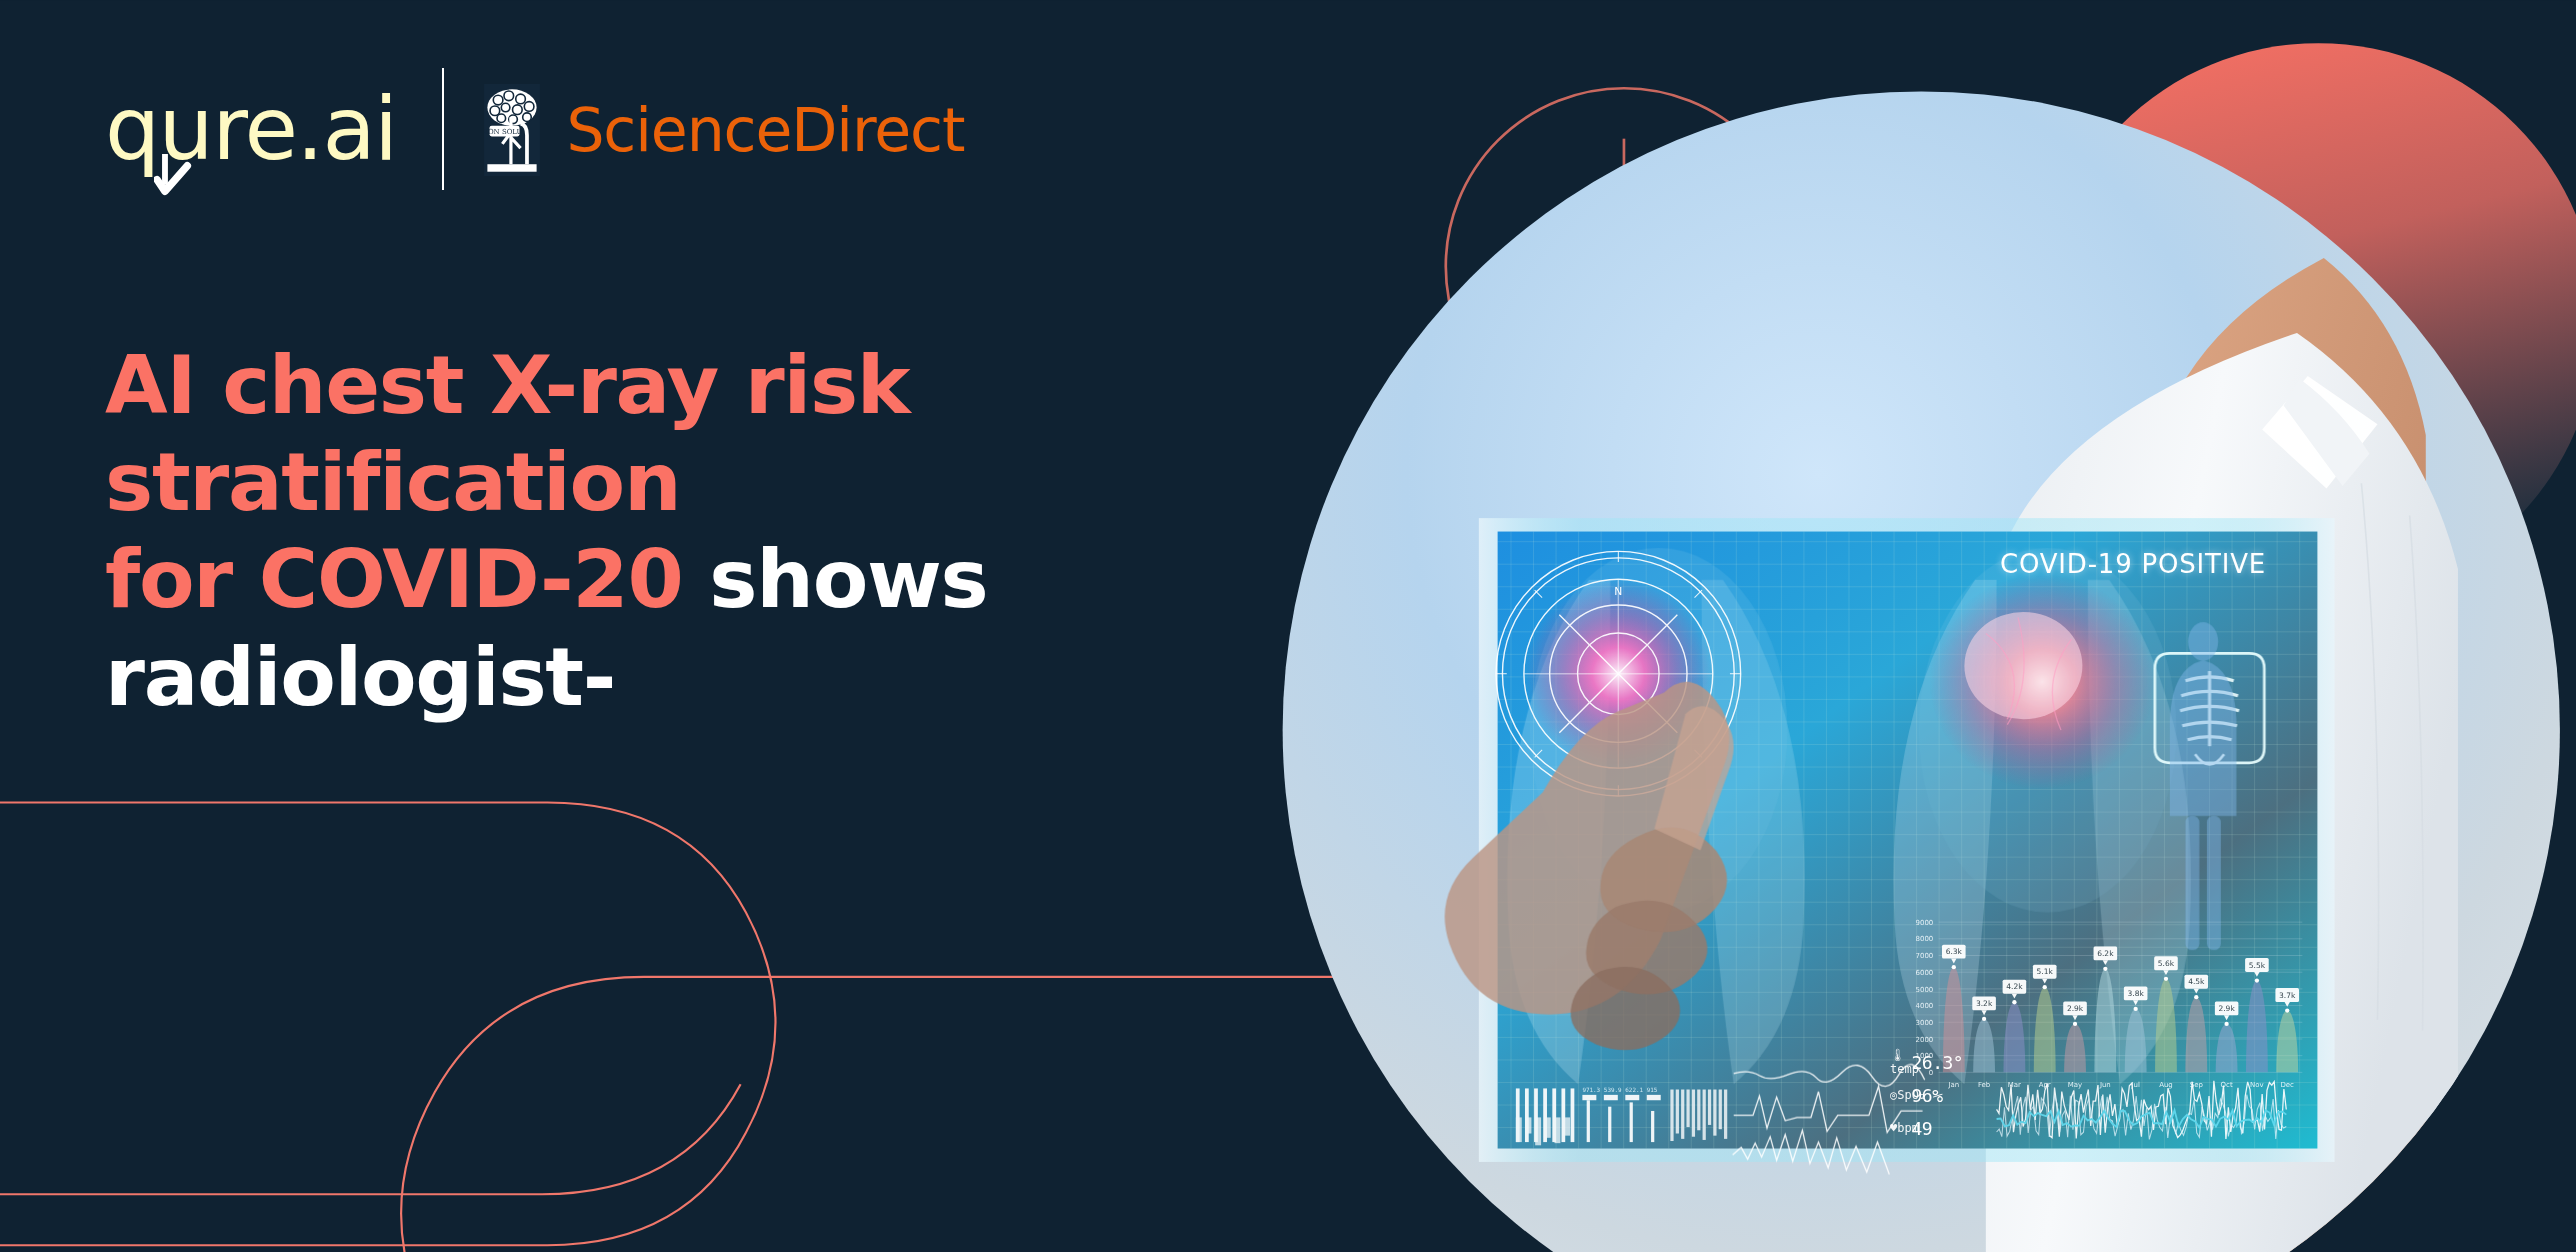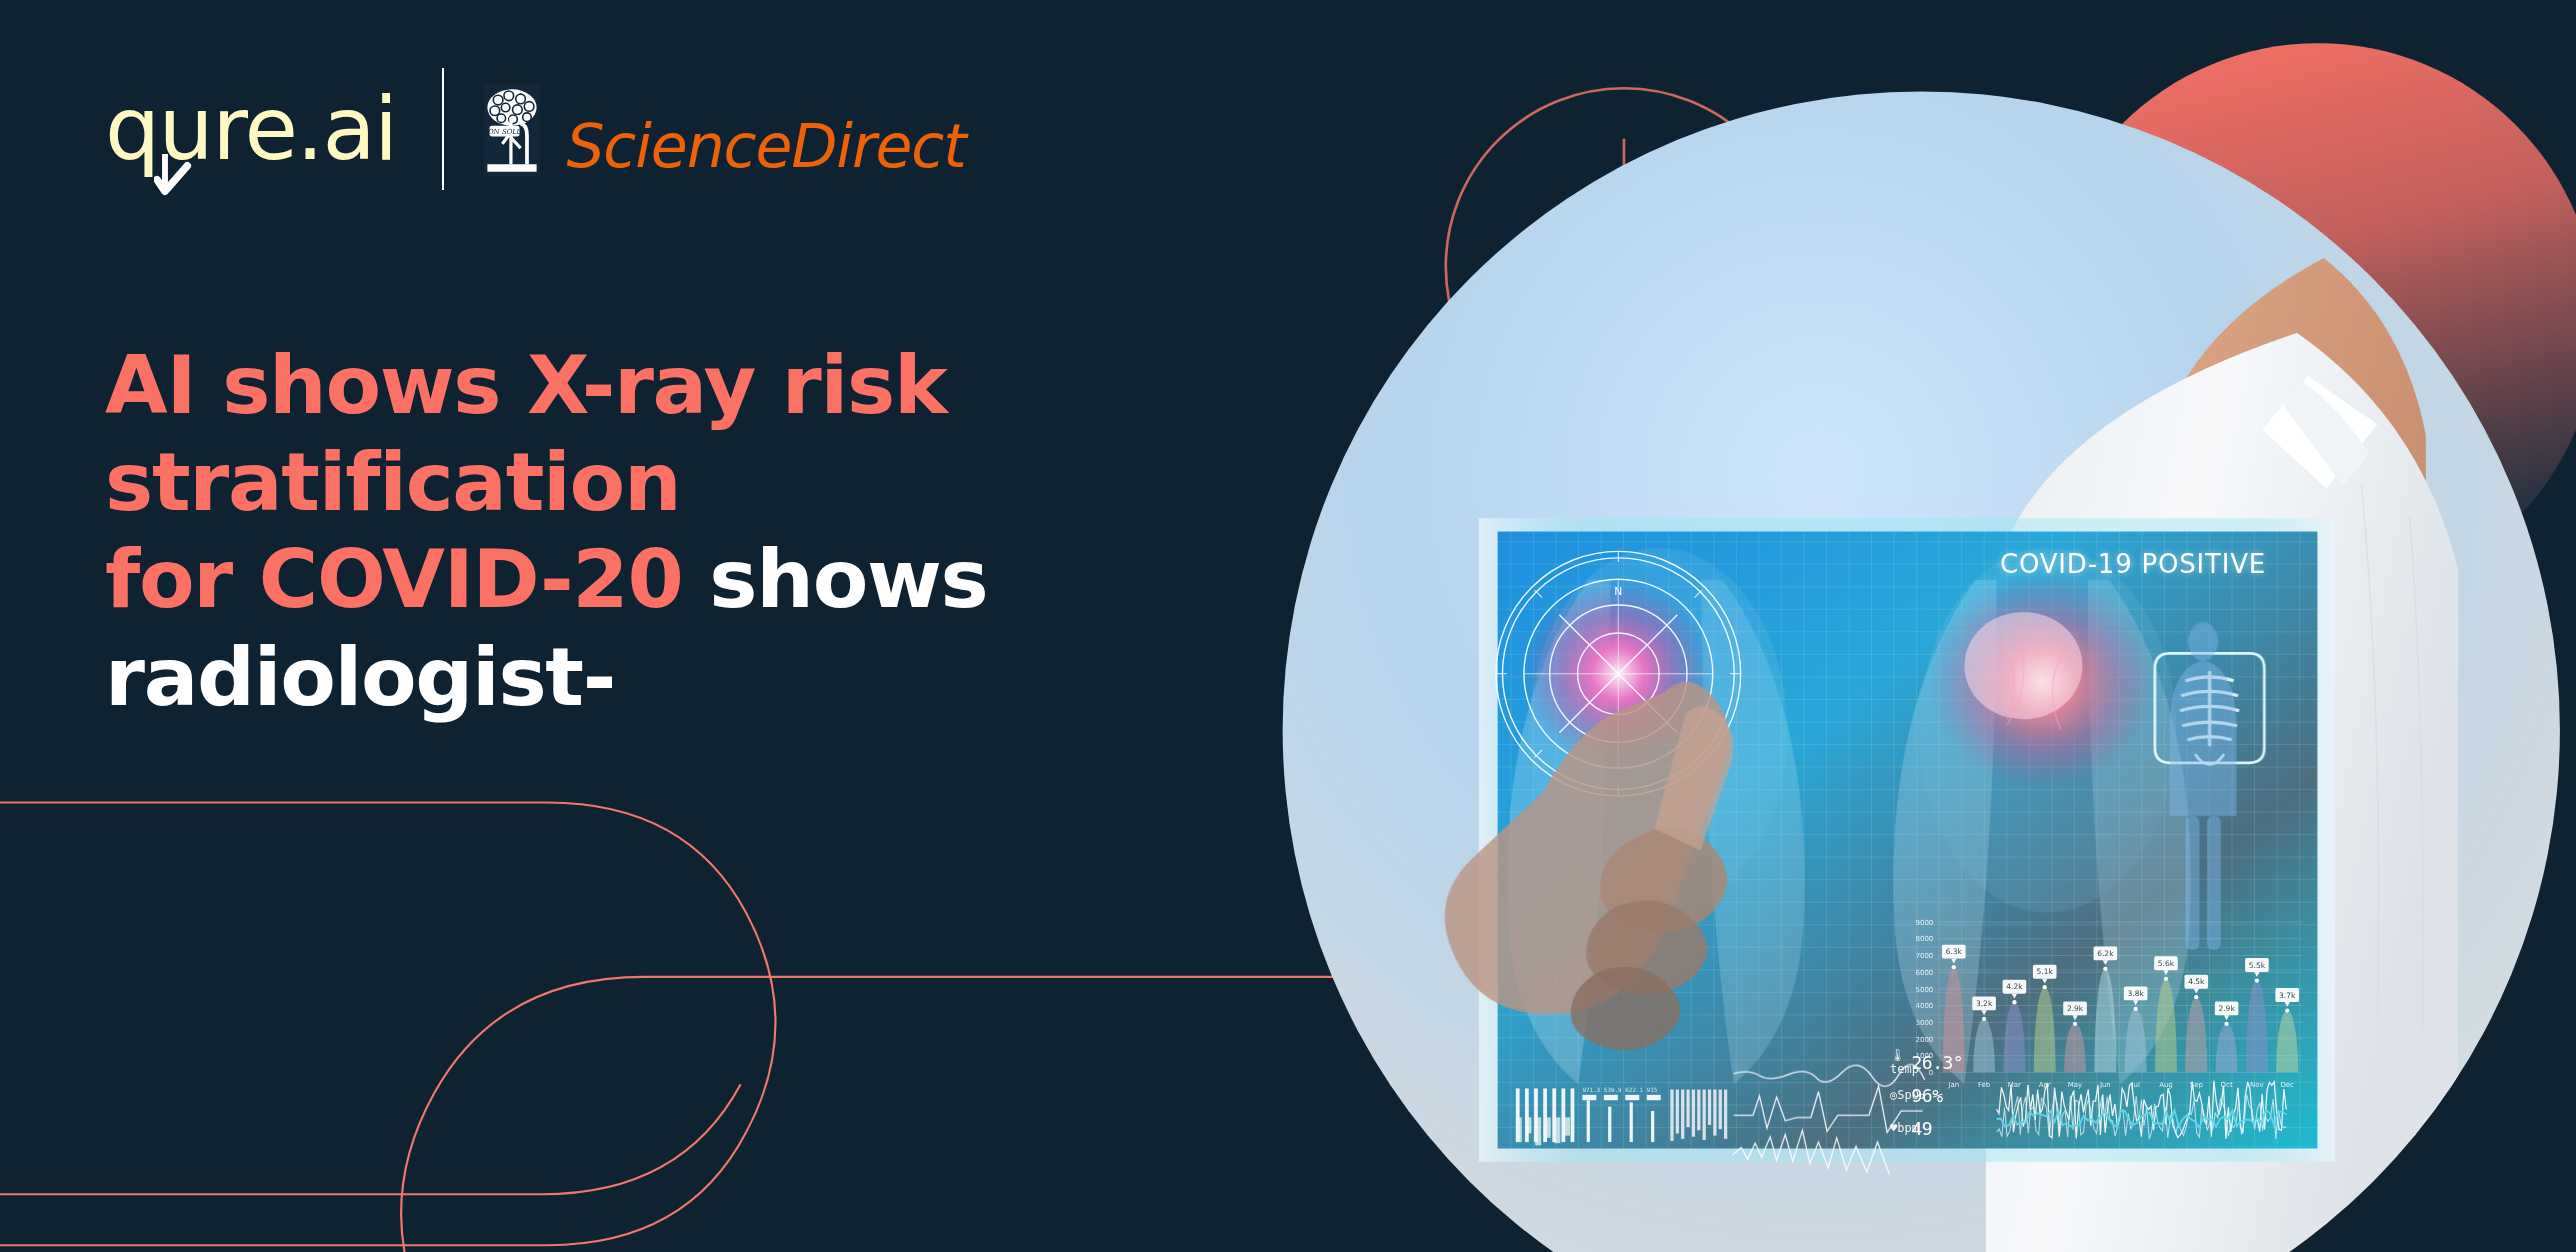--- a/index.html
+++ b/index.html
@@ -27,21 +27,21 @@
     font-weight:400;
   }
   .qure-arrow { position:absolute; left:49px; top:68px; }
   .logo-div {
     width:2.7px; height:122px;
     background:#ffffff;
     margin:0 40px 0 45px;
     align-self:flex-start;
     margin-top:-2.1px;
   }
-  .sd-block { display:flex; align-items:flex-end;font-style:italic; }
+  .sd-block { display:flex; align-items:center; }
   .sd-tree {
     width:56px; height:92px;
     background:#12273a;
     margin-right:26px;
     flex:0 0 auto;
   }
   .sd-word {
     font-size:60px; line-height:1;
     color:#eb6209;
     font-family:"DejaVu Sans", sans-serif;
@@ -153,21 +153,21 @@
       <rect x="10" y="78" width="56" height="20" rx="4" fill="#ffffff"></rect>
       <text x="38" y="93" font-size="13" fill="#12273a" text-anchor="middle" font-family="DejaVu Serif, serif">NON SOLUS</text>
       <path d="M68 74 q12 2 12 22 l0 54" stroke="#ffffff" stroke-width="7" fill="none"></path>
       <rect x="6" y="150" width="92" height="14" fill="#ffffff"></rect>
     </svg>
     <div class="sd-word">ScienceDirect</div>
   </div>
 </div>
 
 <h1 class="headline">
-  <span class="hl">AI shows X-ray risk stratification</span><br>
+  <span class="hl">AI chest X-ray risk stratification</span><br>
   <span class="hl">for COVID-20</span><span> shows radiologist-</span><br>
 </h1>
 
 <svg id="art" viewBox="2280 0 2520 2334">
   <defs>
     <clipPath id="sphereClip">
         <circle cx="3580" cy="1360" r="1190"></circle>
       </clipPath>
     <linearGradient id="screenBg" x1="0" y1="0" x2="1" y2="1">
       <stop offset="0%" stop-color="#1e8fe0"></stop>

